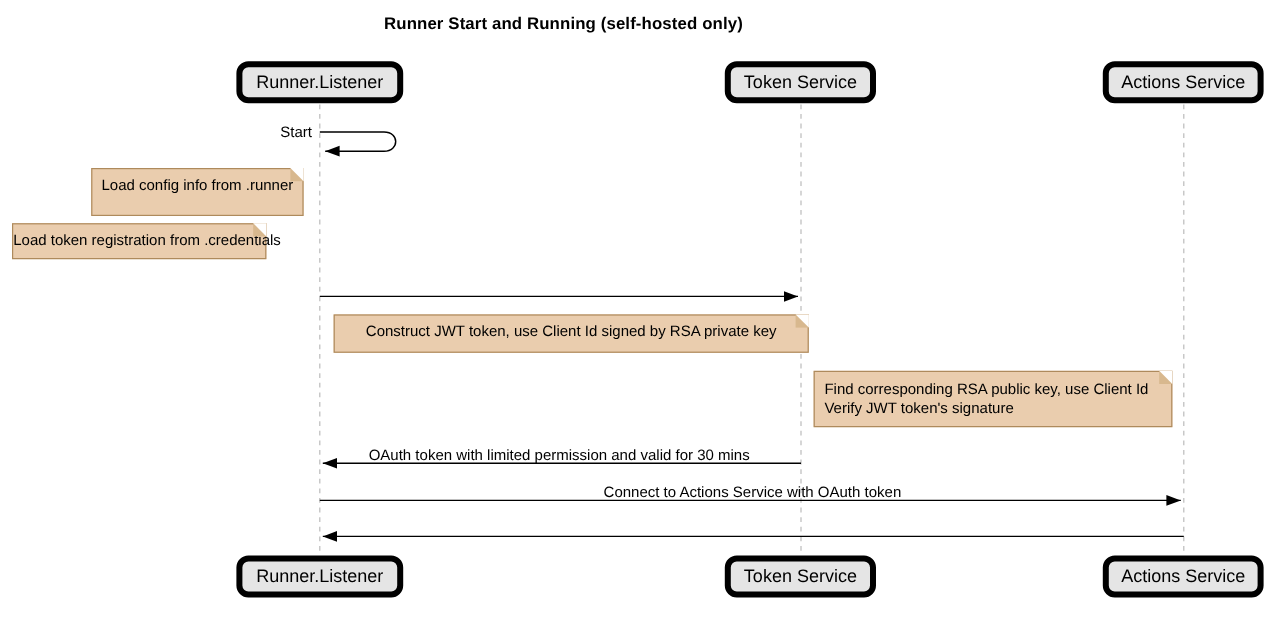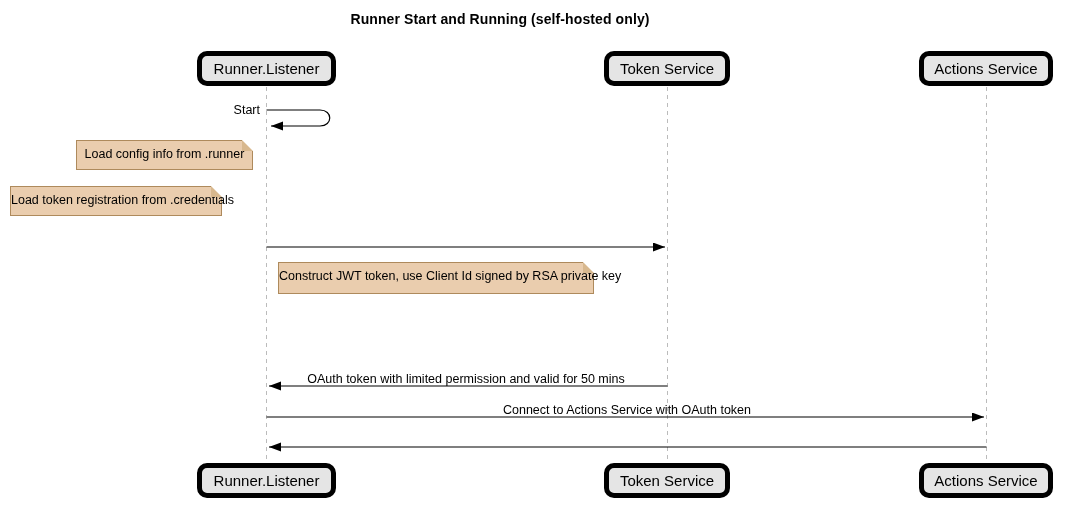--- a/index.html
+++ b/index.html
@@ -2,21 +2,21 @@
 <html><head>
 <meta charset="utf-8">
 <style>
   html,body{margin:0;padding:0;background:#ffffff;}
   .canvas{
     position:relative;width:1070px;height:525px;background:#ffffff;overflow:hidden;
     font-family:"Liberation Sans","DejaVu Sans",sans-serif;color:#000;
   }
   .layer{position:absolute;left:0;top:0;width:1070px;height:525px;}
   .title{
-    position:absolute;left:320px;top:11px;width:360px;text-align:center;
+    position:absolute;left:320px;top:11px;width:360px;
     font-size:14px;font-weight:bold;letter-spacing:.1px;
   }
   .actor{
     position:absolute;height:35px;background:#e5e5e5;border:5px solid #000000;
     border-radius:10px;display:flex;align-items:center;justify-content:center;
     font-size:15px;box-sizing:border-box;
   }
   .msg{
     position:absolute;font-size:12.5px;white-space:nowrap;line-height:14px;
   }
@@ -65,20 +65,24 @@
 
   <div class="actor" style="left:197px;top:51px;width:139px">Runner.Listener</div>
   <div class="actor" style="left:604px;top:51px;width:126px">Token Service</div>
   <div class="actor" style="left:919px;top:51px;width:134px">Actions Service</div>
 
   <div class="actor" style="left:197px;top:463px;width:139px">Runner.Listener</div>
   <div class="actor" style="left:604px;top:463px;width:126px">Token Service</div>
   <div class="actor" style="left:919px;top:463px;width:134px">Actions Service</div>
 
   <div class="msg right" style="left:160px;top:103px;width:100px">Start</div>
-  <div class="msg center" style="left:266px;top:372px;width:400px">OAuth token with limited permission and valid for 50 mins</div>
+  <div class="msg center" style="left:266px;top:372px;width:400px">OAuth token with limited permission and valid for 30 mins</div>
   <div class="msg center" style="left:266px;top:403px;width:722px">Connect to Actions Service with OAuth token</div>
 
-  <div class="note single" style="left:76px;top:140px;width:177px;height:30px">Load config info from .runner</div>
+  <div class="note single" style="left:76px;top:140px;width:177px;height:40px">Load config info from .runner</div>
   <div class="note single" style="left:10px;top:186px;width:212px;height:30px">Load token registration from .credentials</div>
-  <div class="note single" style="left:278px;top:262px;width:316px;height:32px">Construct JWT token, use Client Id signed by RSA private key</div>
+  <div class="note single" style="left:278px;top:262px;width:396px;height:32px">Construct JWT token, use Client Id signed by RSA private key</div>
+  <div class="note multi" style="left:678px;top:309px;width:299px;height:47px">
+    <div>Find corresponding RSA public key, use Client Id</div>
+    <div>Verify JWT token's signature</div>
+  </div>
 
 </div>
 
 </body></html>

